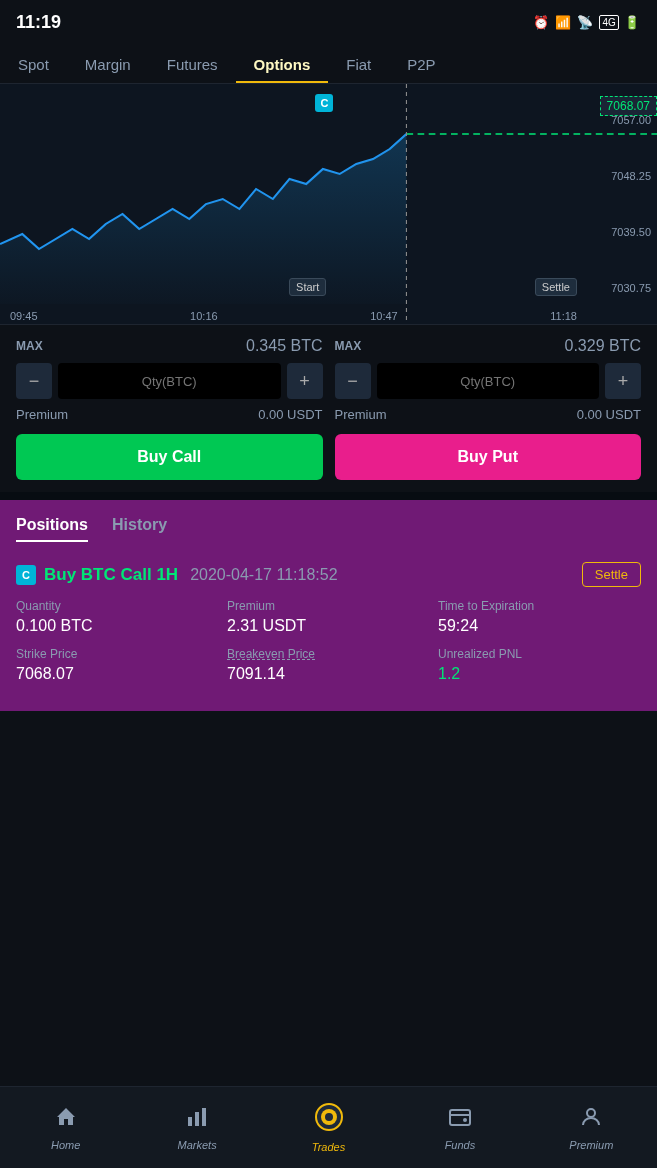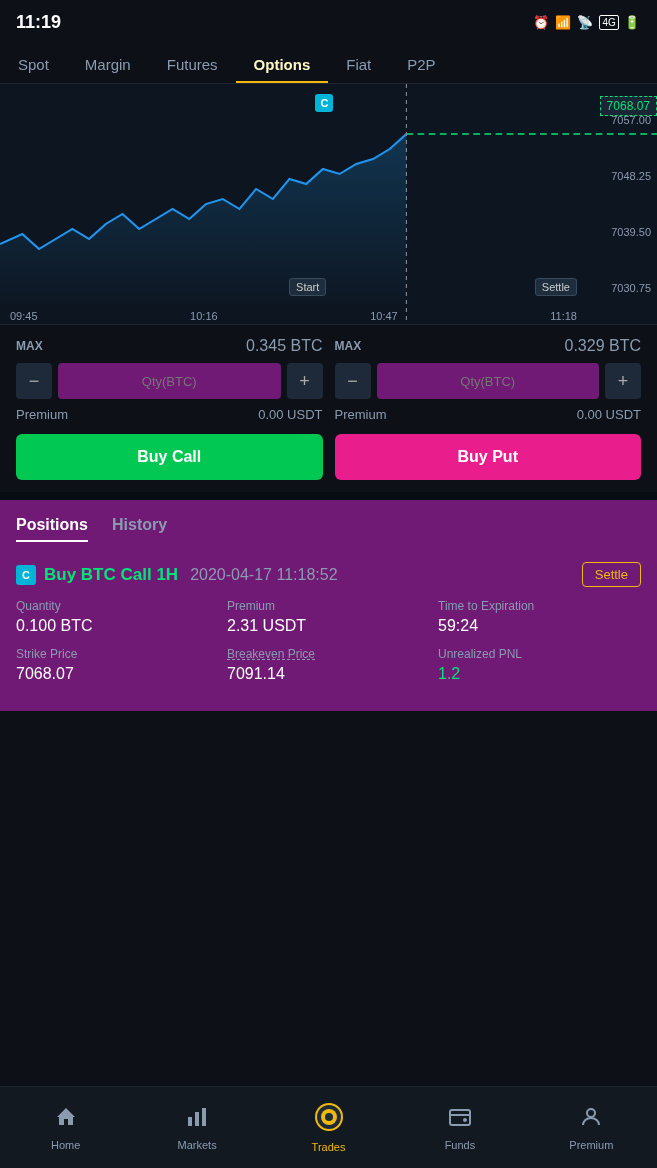--- a/index.html
+++ b/index.html
@@ -190,21 +190,21 @@
       color: #aaa;
       font-size: 18px;
       cursor: pointer;
       display: flex;
       align-items: center;
       justify-content: center;
     }
     .qty-input {
       flex: 1;
       height: 36px;
-      background: #701a75;
+      background: #000000;
       border: none;
       border-radius: 4px;
       color: #8a9bb0;
       font-size: 13px;
       text-align: center;
       outline: none;
     }
     .premium-row {
       display: flex;
       justify-content: space-between;
@@ -342,20 +342,21 @@
       border-top: 1px solid #1e2530;
     }
     .nav-item {
       flex: 1;
       display: flex;
       flex-direction: column;
       align-items: center;
       justify-content: center;
       gap: 4px;
       cursor: pointer;
+      font-style: italic;
     }
     .nav-icon {
       font-size: 22px;
       color: #8a9bb0;
     }
     .nav-item.active .nav-icon {
       color: #f0b90b;
     }
     .nav-label {
       font-size: 11px;

